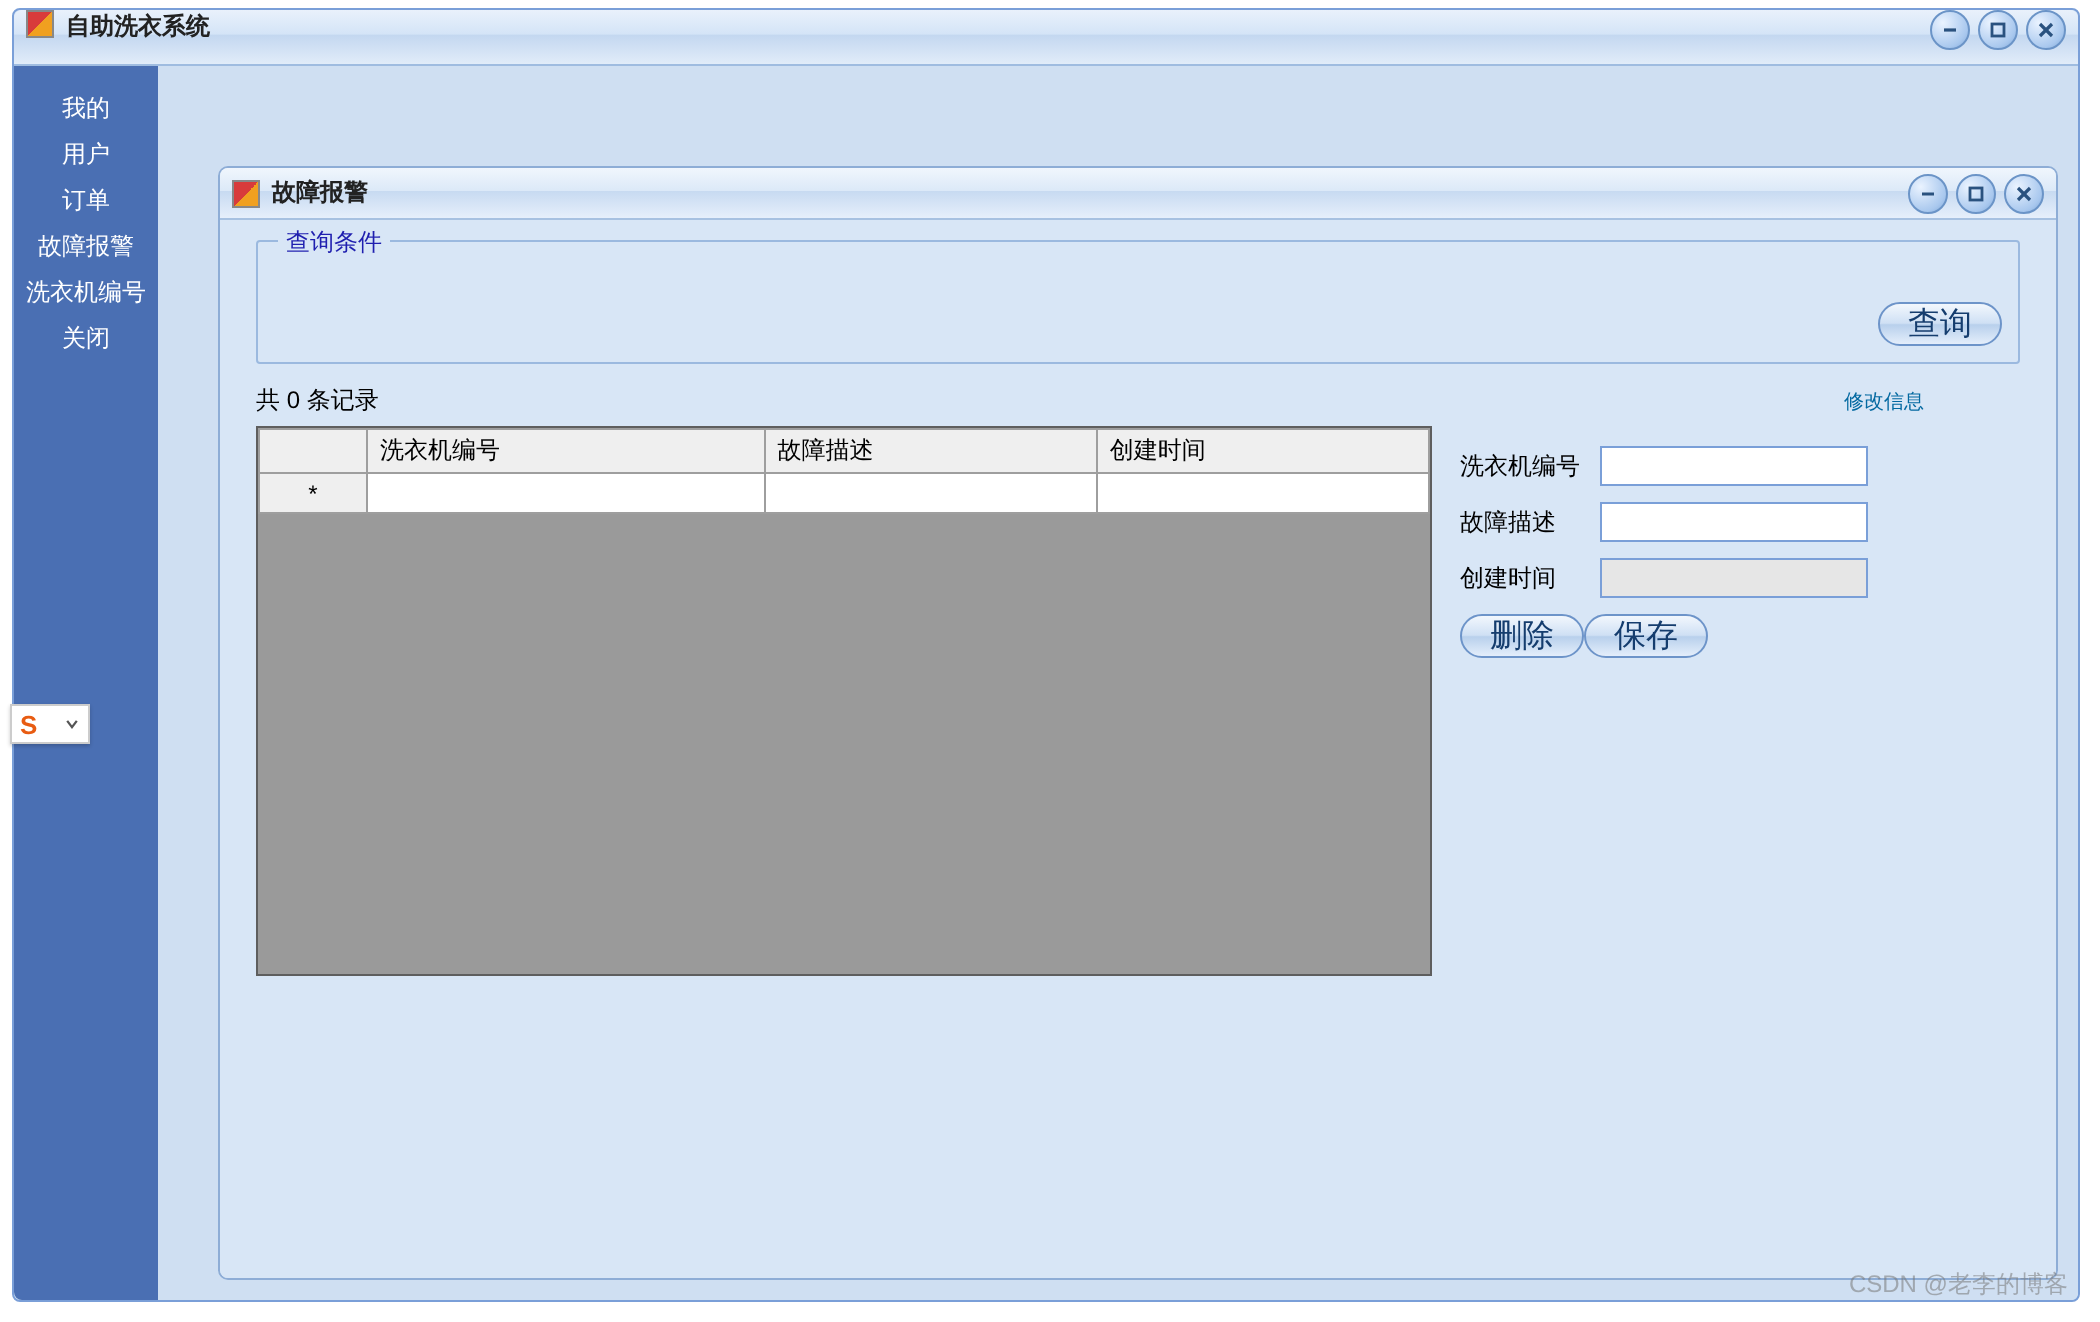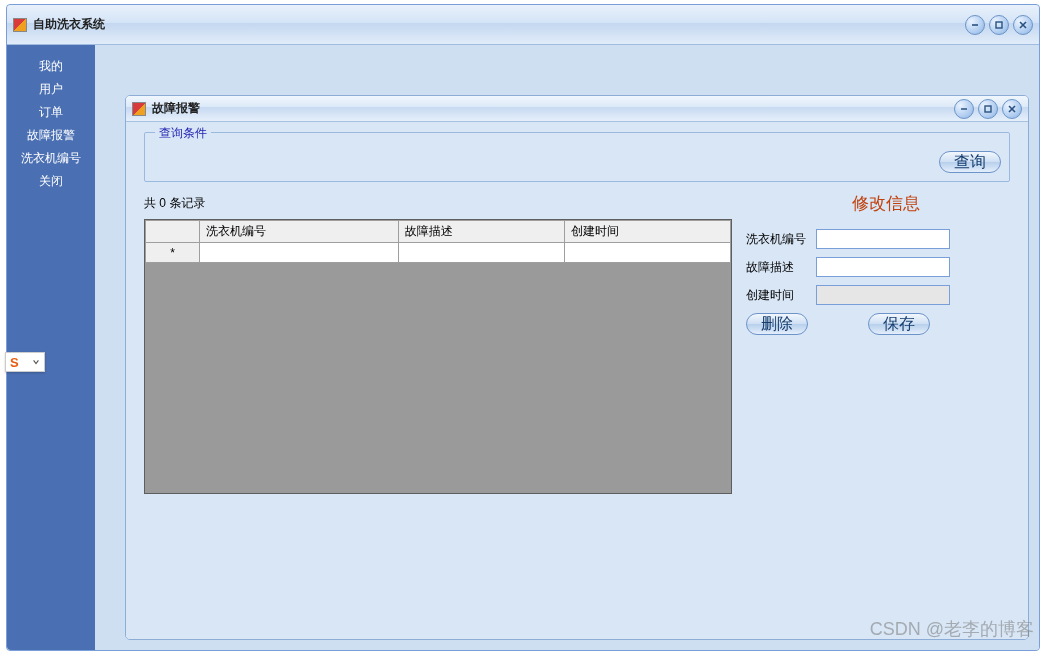--- a/index.html
+++ b/index.html
@@ -16,25 +16,25 @@
     .outer-window {
       position: absolute;
       left: 6px; top: 4px; right: 10px; bottom: 10px;
       border: 1px solid #7a9fd8;
       border-radius: 4px;
       background: #d6e5f5;
       display: flex;
       flex-direction: column;
     }
     .titlebar {
-      height: 40px;
+      height: 28px;
       background: linear-gradient(#e9f1fb 0%, #d4e4f7 45%, #c3d7f0 46%, #e1ecf9 100%);
       border-bottom: 1px solid #9fbce0;
       display: flex;
-      align-items: center;
+      align-items: flex-start;
       padding: 0 6px;
       border-top-left-radius: 4px;
       border-top-right-radius: 4px;
       position: relative;
     }
     .app-icon {
       width: 14px; height: 14px;
       margin-right: 6px;
       background: linear-gradient(135deg,#d83b3b 0 50%,#f0a020 50% 100%);
       border: 1px solid #888;
@@ -60,21 +60,21 @@
     .window-body {
       flex: 1;
       display: flex;
       background: #cfdff2;
       border-bottom-left-radius: 4px;
       border-bottom-right-radius: 4px;
       overflow: hidden;
     }
     
     .sidebar {
-      width: 88px;
+      width: 72px;
       background: #4a6fb3;
       padding-top: 10px;
       display: flex;
       flex-direction: column;
       align-items: center;
     }
     .sidebar-item {
       color: #fff;
       font-size: 12px;
       padding: 3px 0;
@@ -122,40 +122,40 @@
       margin-bottom: 8px;
     }
     .groupbox-label {
       position: absolute;
       top: -8px; left: 10px;
       background: #d8e6f6;
       padding: 0 4px;
       color: #1f1faf;
       font-size: 12px;
     }
-    .query-box { height: 50px; position: relative; }
+    .query-box { height: 62px; position: relative; }
     .query-btn-wrap {
       position: absolute; right: 8px; bottom: 8px;
     }
     .btn {
       min-width: 60px;
       height: 22px;
       border: 1px solid #6d94c9;
       border-radius: 11px;
       background: linear-gradient(#f2f7fd, #cfe0f4 48%, #b8d0ec 52%, #e4eefb);
       color: #153d6e;
       font-size: 16px;
       cursor: pointer;
       padding: 0 14px;
     }
     .records-row {
       display:flex; align-items:center; margin: 2px 0 4px; justify-content: space-between;
     }
     .record-count { color:#000; font-size:12px; }
-    .edit-title { margin-left:auto; margin-right: 90px; font-size:17px; color:#c2410c; }
+    .edit-title { margin-left:auto; margin-right: 48px; font-size:10px; color:#0369a1; }
     .main-row { flex:1; display:flex; gap: 14px; }
     
     .datagrid {
       width: 588px;
       height: 275px;
       background: #9a9a9a;
       border: 1px solid #5e5e5e;
       overflow: hidden;
     }
     .datagrid table {
@@ -184,36 +184,36 @@
     .form-label { width: 70px; font-size:12px; color:#000; }
     .form-input {
       flex:1; max-width: 134px;
       height: 20px;
       border: 1px solid #7a9fd8;
       background: #fff;
       font-size: 12px;
       padding: 0 4px;
     }
     .form-input.readonly { background: #e6e6e6; }
-    .edit-buttons { display:flex; gap: 60px; margin-top: 8px; }
+    .edit-buttons { display:flex; margin-top: 8px; }
     
     .ime-badge {
       position:absolute; left:5px; top:352px;
       width:40px; height:20px;
       background:#fff; border:1px solid #ccc;
       display:flex; align-items:center; justify-content:space-between;
       padding:0 4px; box-shadow: 0 1px 2px rgba(0,0,0,.2);
     }
     .ime-s { color:#e85c12; font-weight:bold; font-size:13px; }
     .ime-caret svg{ width:8px;height:8px; }
     
     .watermark {
-      position:absolute; right:16px; bottom:20px;
+      position:absolute; right:16px; bottom:10px;
       color: rgba(120,120,120,.55);
-      font-size: 18px;
+      font-size: 12px;
       pointer-events:none;
     }
     
     .top-line {
       position:absolute; left:6px; right:10px; top:0; height:4px; background:#fff;
     }
   </style>
 </head>
 <body>
 

